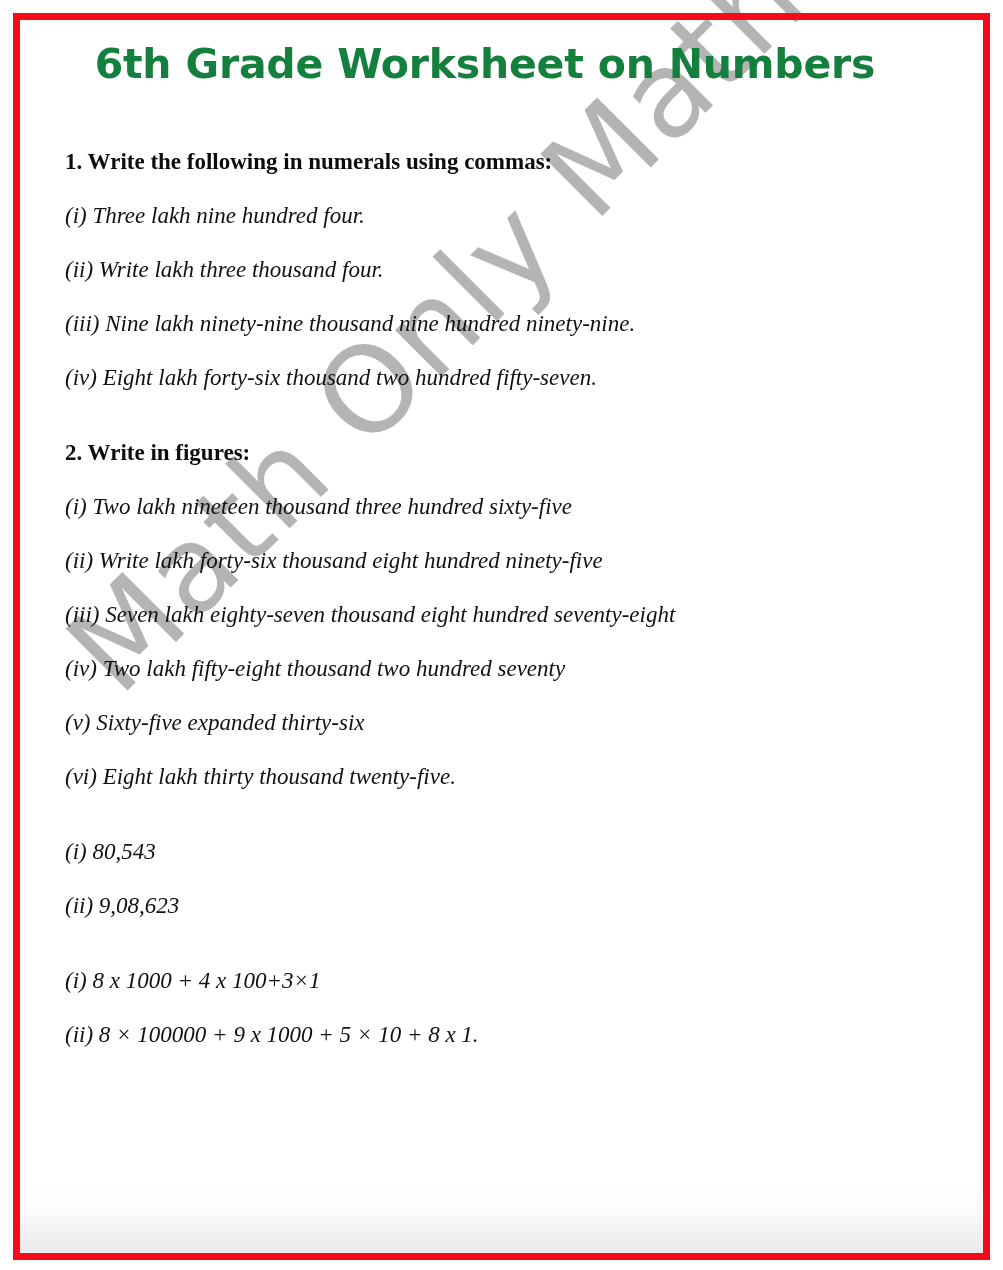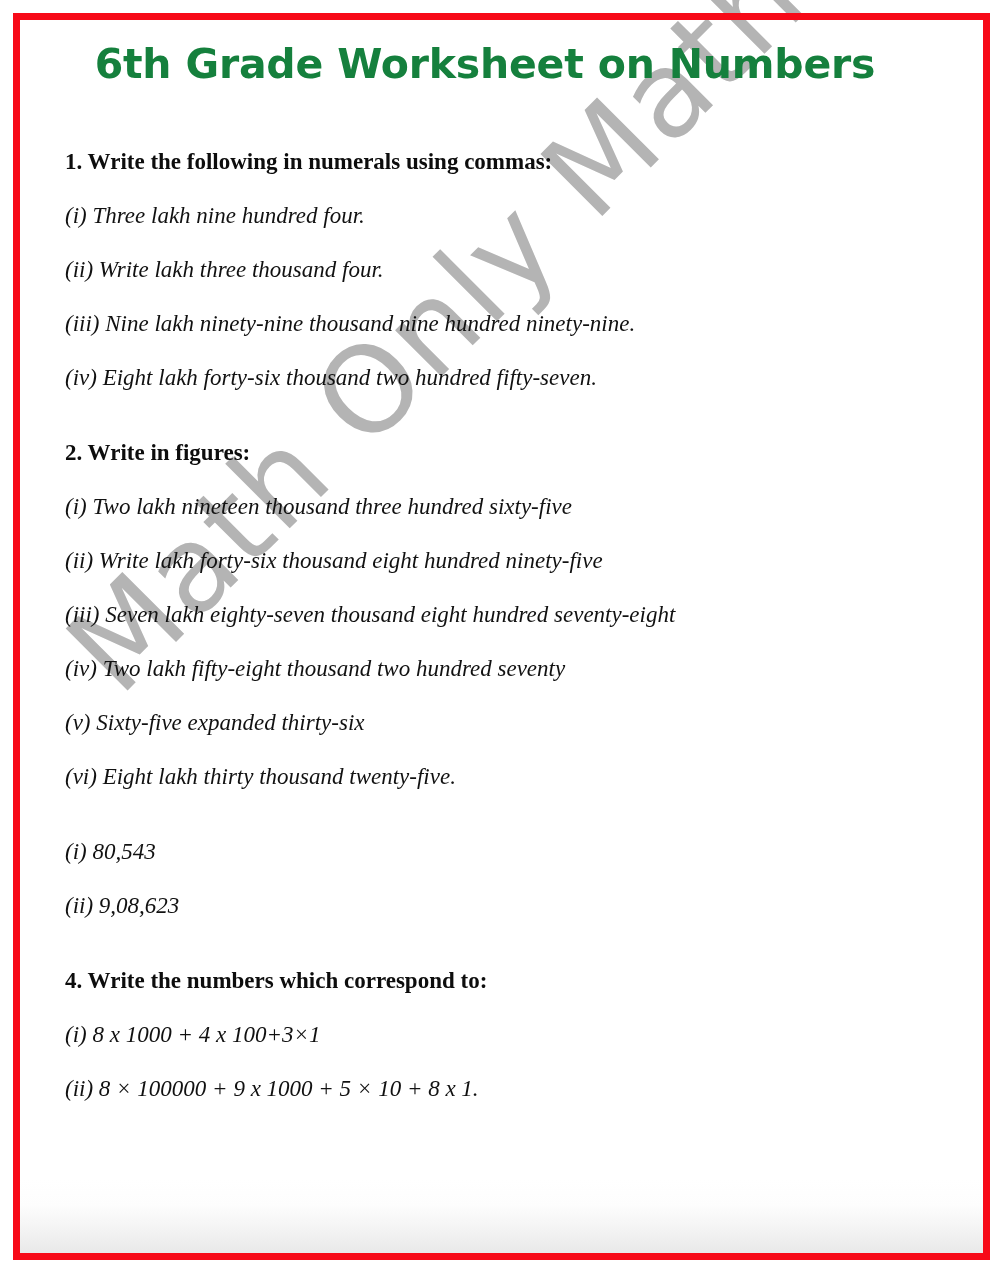--- a/index.html
+++ b/index.html
@@ -164,21 +164,20 @@
         <div class="q-item">(v) Sixty-five expanded thirty-six</div>
         <div class="q-item">(vi) Eight lakh thirty thousand twenty-five.</div>
       </div>
 
       <div class="qblock">
         <div class="q-item">(i) 80,543</div>
         <div class="q-item">(ii) 9,08,623</div>
       </div>
 
       <div class="qblock">
-        <div class="q-heading">4. Write the numbers which correspond to:</div>
         <div class="q-item">(i) 8 x 1000 + 4 x 100+3×1</div>
         <div class="q-item">(ii) 8 × 100000 + 9 x 1000 + 5 × 10 + 8 x 1.</div>
       </div>
 
     </div>
   </div>
 
   <div class="border-frame"></div>
 
 </div>

